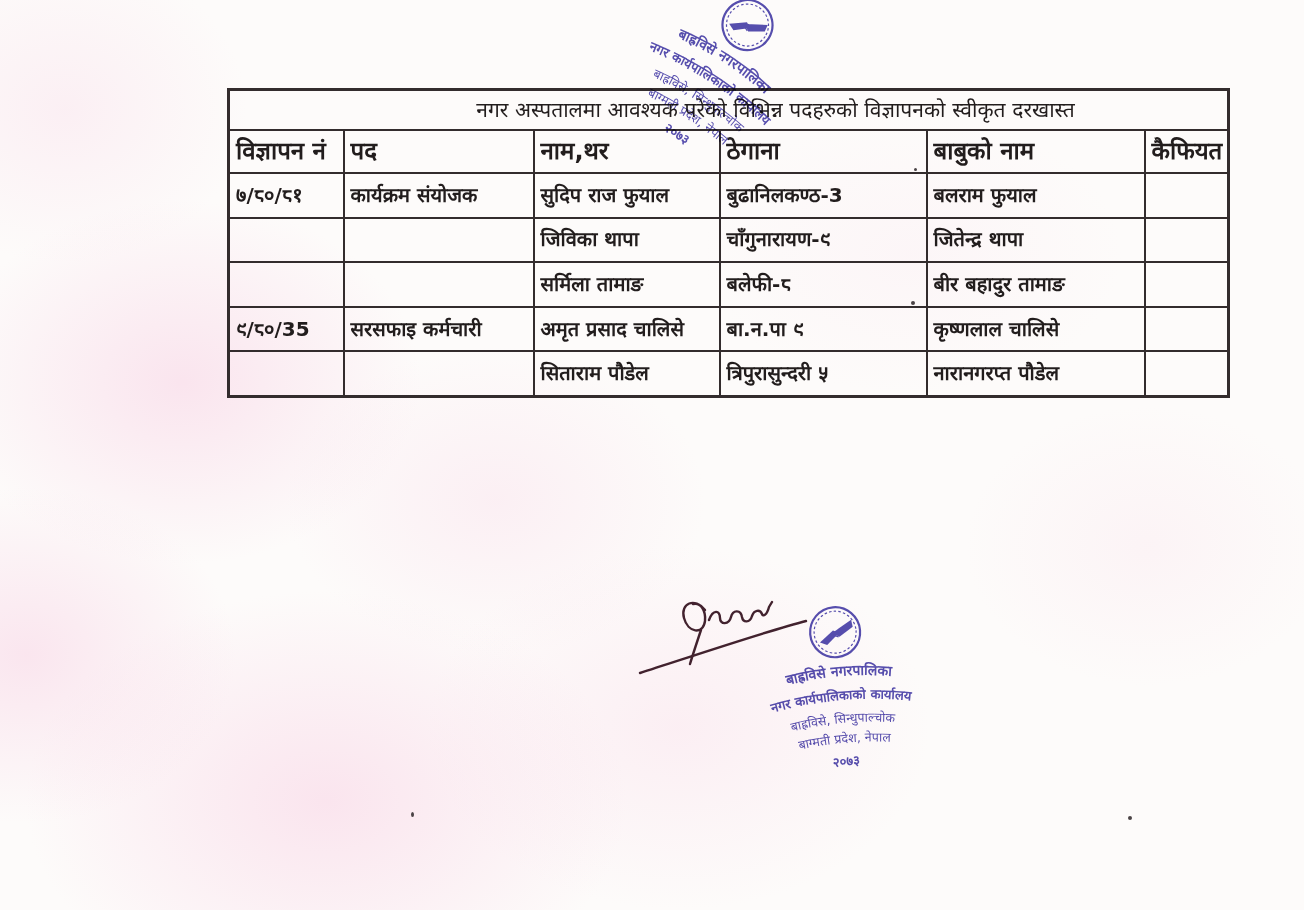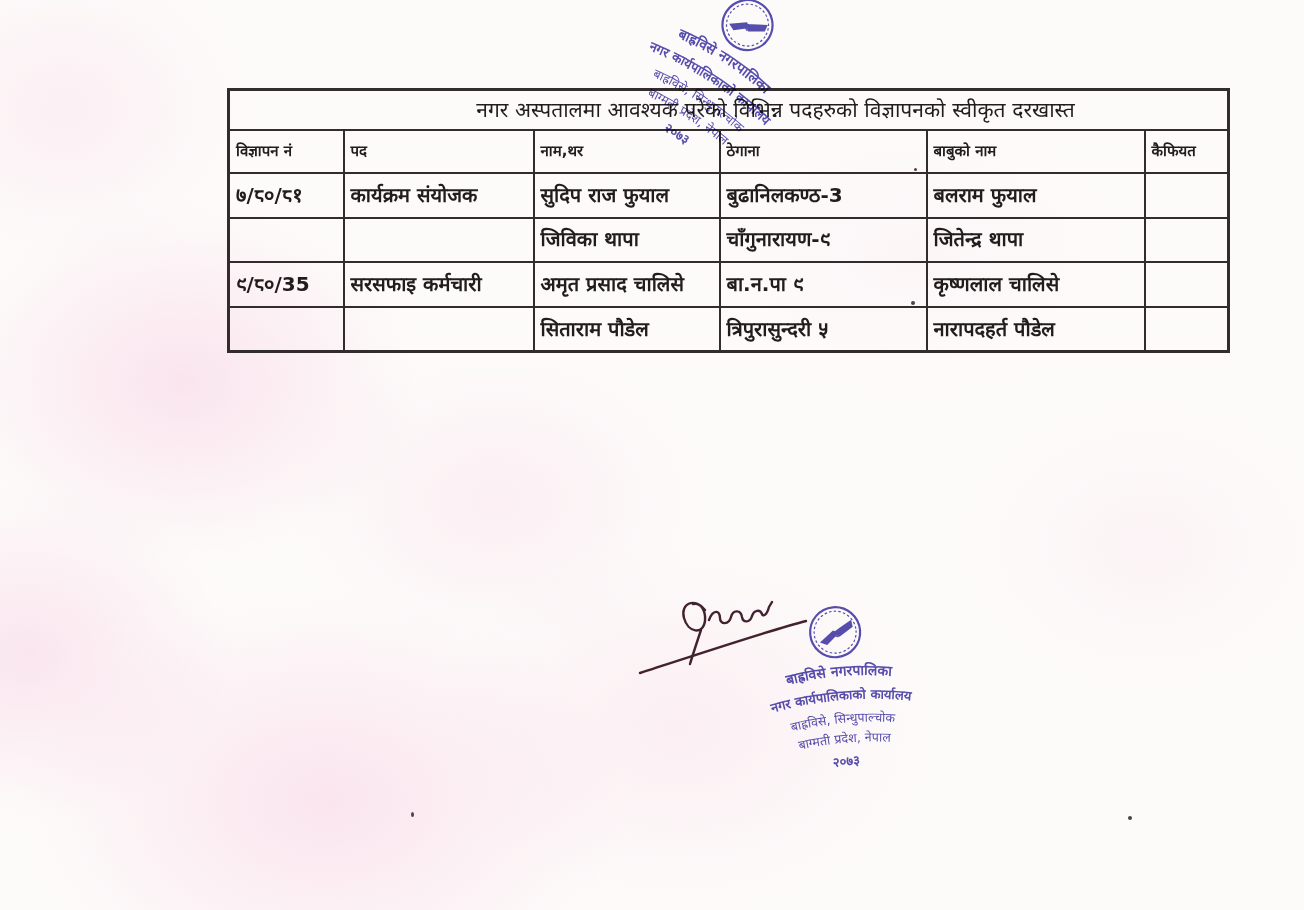--- a/index.html
+++ b/index.html
@@ -28,21 +28,21 @@
   }
   table.doc, table.doc td, table.doc th{border:2px solid #332c2d;}
   table.doc{border-width:3px;}
   table.doc td, table.doc th{
     padding:2px 6px;vertical-align:middle;text-align:left;
     font-size:20px;font-weight:600;line-height:1.05;overflow:hidden;white-space:nowrap;
   }
   tr.title-row td{
     height:34px;text-align:center;font-size:21px;font-weight:400;padding-left:100px;
   }
-  tr.header-row th{height:37px;font-size:15px;}
+  tr.header-row th{height:37px;font-size:24px;}
   tr.data-row td{height:38.6px;}
   .c1{width:115px}.c2{width:190px}.c3{width:186px}.c4{width:207px}.c5{width:218px}.c6{width:84px}
   .stamp{position:absolute;width:190px;height:168px;z-index:5;mix-blend-mode:multiply;opacity:.93;}
   .stamp-top{left:622px;top:-12px;transform:rotate(33deg);}
   .stamp-bottom{left:745px;top:604px;transform:rotate(-5deg);}
   .signature{position:absolute;left:635px;top:594px;width:178px;height:88px;z-index:4;}
   .speck{position:absolute;background:#4a4345;border-radius:50%;z-index:3;}
 </style>
 </head>
 <body>
@@ -81,33 +81,41 @@
     </tr>
     <tr class="data-row">
       <td></td>
       <td></td>
       <td>जिविका थापा</td>
       <td>चाँगुनारायण-९</td>
       <td>जितेन्द्र थापा</td>
       <td></td>
     </tr>
     <tr class="data-row">
+      <td></td>
+      <td></td>
+      <td>सर्मिला तामाङ</td>
+      <td>बलेफी-८</td>
+      <td>बीर बहादुर तामाङ</td>
+      <td></td>
+    </tr>
+    <tr class="data-row">
       <td>९/८०/35</td>
       <td>सरसफाइ कर्मचारी</td>
       <td>अमृत प्रसाद चालिसे</td>
       <td>बा.न.पा ९</td>
       <td>कृष्णलाल चालिसे</td>
       <td></td>
     </tr>
     <tr class="data-row">
       <td></td>
       <td></td>
       <td>सिताराम पौडेल</td>
       <td>त्रिपुरासुन्दरी ५</td>
-      <td>नारापदहर्त पौडेल</td>
+      <td>नारानगरप्त पौडेल</td>
       <td></td>
     </tr>
   </tbody>
     </table>
 
   <svg class="stamp stamp-top" viewBox="0 0 190 168">
     <defs>
       <path id="p1t" d="M 10,84 Q 95,60 180,84"></path>
       <path id="p2t" d="M 2,108 Q 95,84 188,108"></path>
       <path id="p3t" d="M 18,128 Q 95,110 172,128"></path>

